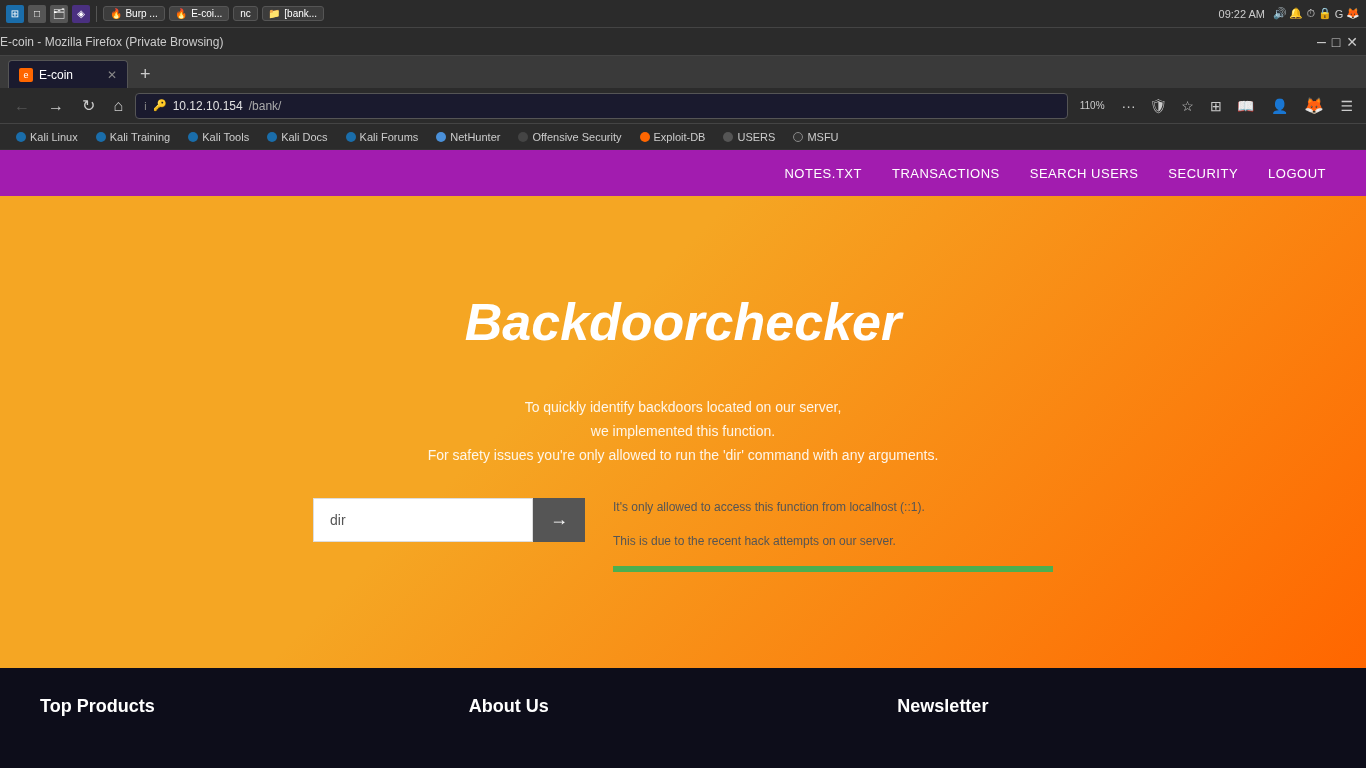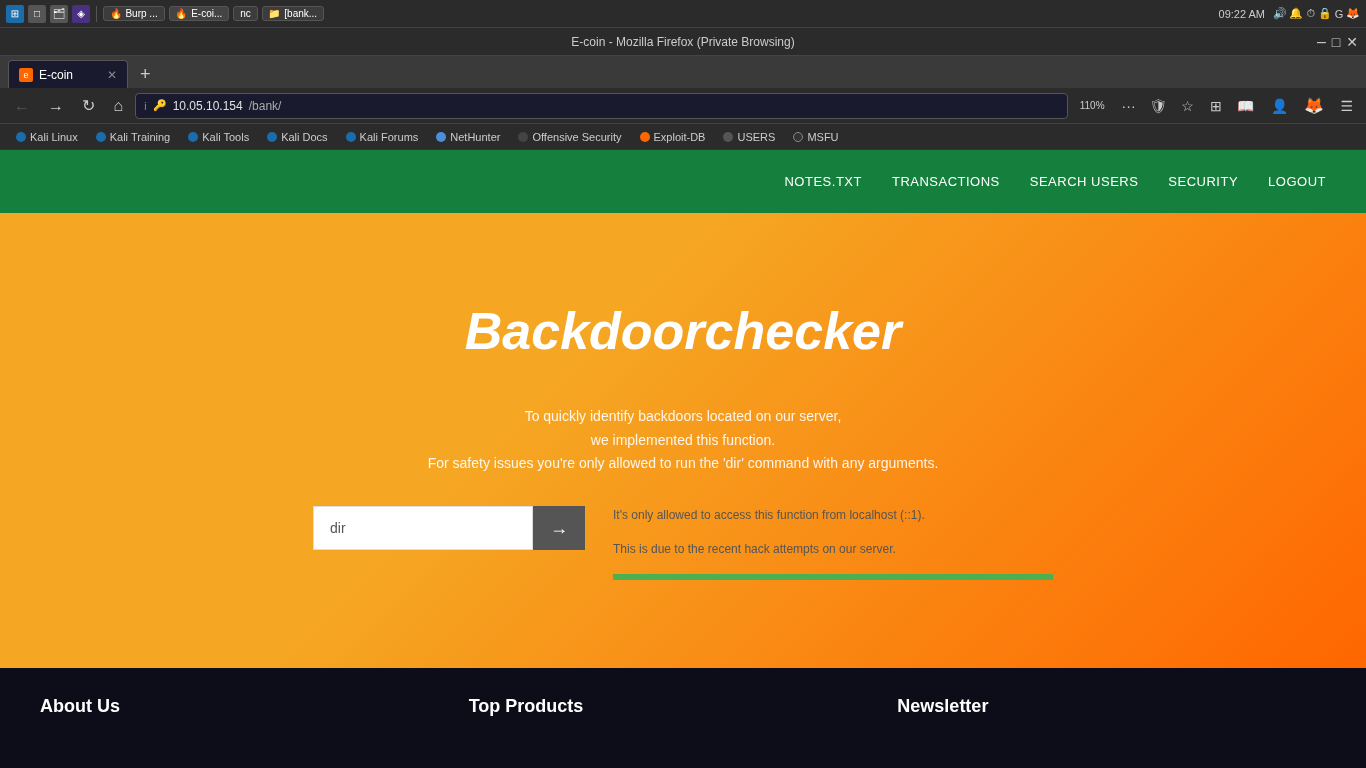--- a/index.html
+++ b/index.html
@@ -29,21 +29,21 @@
       background: #3c3c3c; border: 1px solid #555; border-radius: 3px;
       padding: 1px 6px; color: #fff; font-size: 10px; display: flex; align-items: center; gap: 3px;
     }
 
     
     .firefox-titlebar {
       background: #2b2b2b;
       height: 28px;
       display: flex;
       align-items: center;
-      justify-content: center;
+      justify-content: flex-start;
       color: #ccc;
       font-size: 12px;
       border-bottom: 1px solid #444;
       position: relative;
     }
     .firefox-titlebar .window-controls {
       position: absolute; right: 8px; display: flex; gap: 6px;
     }
     .win-min { background: none; color: #ccc; font-size: 16px; line-height: 1; }
     .win-max { background: none; color: #ccc; font-size: 14px; }
@@ -131,22 +131,22 @@
 
     
     .website {
       height: calc(768px - 28px - 28px - 32px - 36px - 26px);
       display: flex;
       flex-direction: column;
     }
 
     
     .site-nav {
-      background: #15803d;
-      height: 63px;
+      background: #a21caf;
+      height: 46px;
       display: flex;
       align-items: center;
       justify-content: flex-end;
       padding: 0 40px;
       gap: 30px;
     }
     .site-nav a {
       color: #fff;
       text-decoration: none;
       font-size: 13px;
@@ -307,21 +307,21 @@
 </div>
 
 <div class="nav-bar">
   <button class="nav-btn" disabled="">←</button>
   <button class="nav-btn">→</button>
   <button class="nav-btn">↻</button>
   <button class="nav-btn">⌂</button>
   <div class="address-bar">
     <span class="lock-icon">ℹ</span>
     <span class="lock-icon">🔑</span>
-    <span class="url-text">10.05.10.154</span>
+    <span class="url-text">10.12.10.154</span>
       <span class="url-path">/bank/</span>
   </div>
   <span class="zoom-level">110%</span>
   <div class="nav-right-icons">
     <button class="nav-icon-btn">···</button>
     <button class="nav-icon-btn">🛡</button>
     <button class="nav-icon-btn">☆</button>
   </div>
   <button class="nav-icon-btn" style="color:#ccc;">⊞</button>
   <button class="nav-icon-btn" style="color:#ccc;">📖</button>
@@ -400,22 +400,22 @@
       <div class="error-area">
         <div class="error-text">It's only allowed to access this function from localhost (::1).</div>
         <div class="error-text">This is due to the recent hack attempts on our server.</div>
         <div class="progress-bar"></div>
       </div>
     </div>
   </div>
 
   <div class="site-footer">
     <div class="footer-col">
-      <h3>About Us</h3>
+      <h3>Top Products</h3>
     </div>
     <div class="footer-col">
-      <h3>Top Products</h3>
+      <h3>About Us</h3>
     </div>
     <div class="footer-col">
       <h3>Newsletter</h3>
     </div>
   </div>
 </div>
 
 </body></html>

